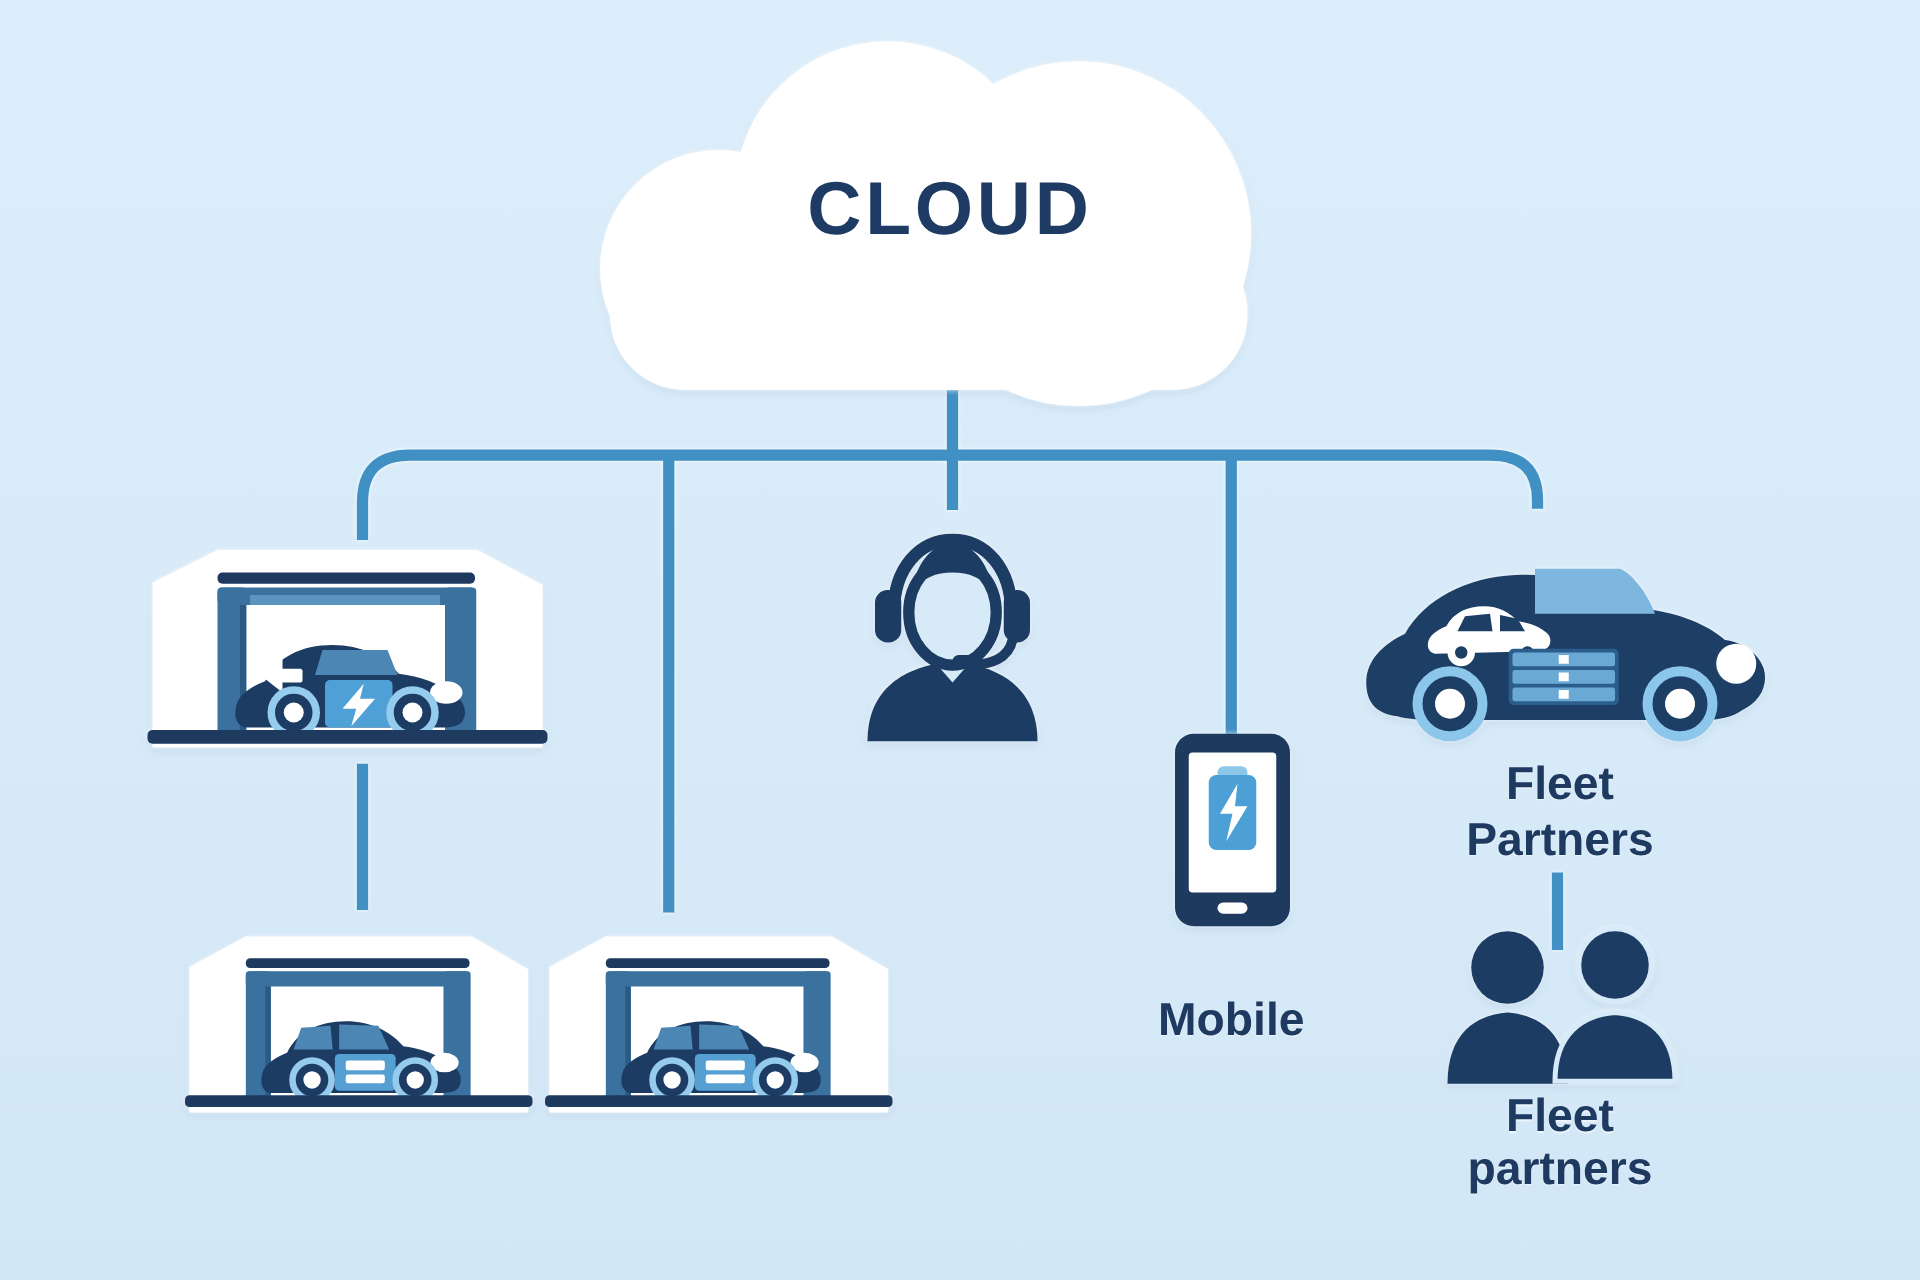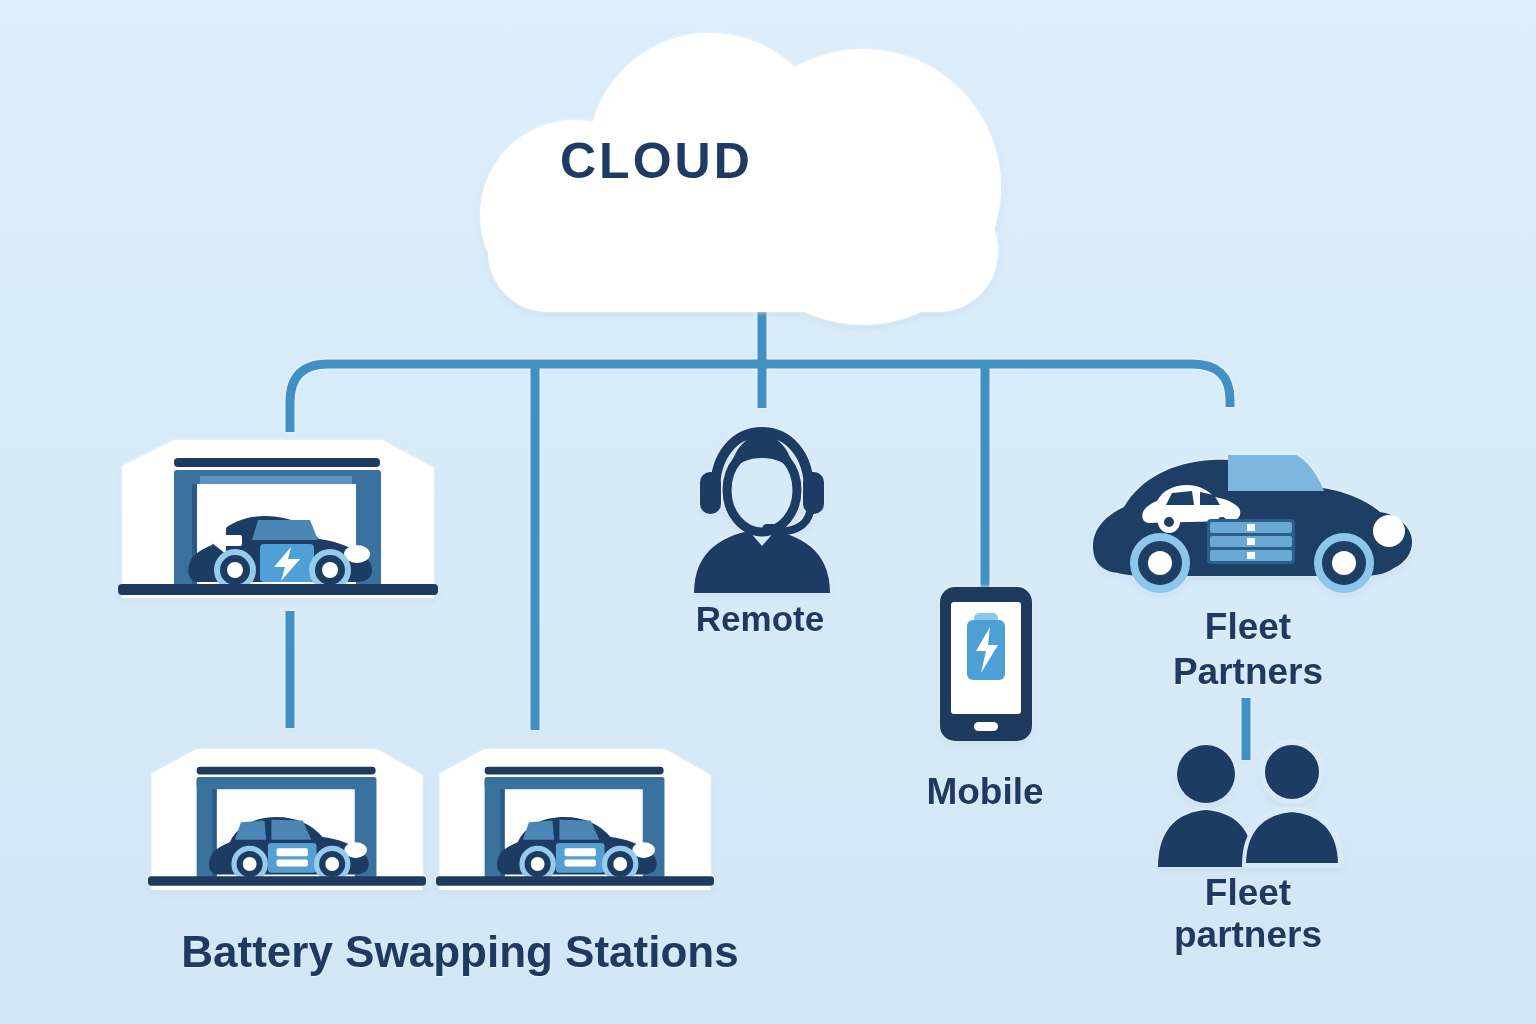--- a/index.html
+++ b/index.html
@@ -10,26 +10,26 @@
   }
   .abs{position:absolute;}
   svg{display:block; overflow:visible;}
   .icon svg{filter:drop-shadow(0 0 2px rgba(255,255,255,.85)) drop-shadow(0 2px 2px rgba(120,160,195,.25));}
   .label{
     color:#1f3a60; font-weight:bold; text-align:center; line-height:1.18;
     text-shadow:0 1px 1px rgba(255,255,255,.6);
   }
   .cloud-title{
     position:absolute; left:560px; top:132px; width:400px;
-    font-size:50px; font-weight:800; letter-spacing:3px; text-align:left;
+    font-size:60px; font-weight:800; letter-spacing:3px; text-align:center;
     color:#1d3b63;
   }
   .lbl-battery{left:150px; top:926px; width:620px; font-size:44px;}
   .lbl-remote{left:628px; top:598px; width:264px; font-size:35px; line-height:41px;}
-  .lbl-mobile{left:895px; top:768px; width:180px; font-size:37px; line-height:47px;}
+  .lbl-mobile{left:895px; top:792px; width:180px; font-size:37px; line-height:47px;}
   .lbl-fleet-top{left:1148px; top:604px; width:200px; font-size:37px; line-height:45px;}
   .lbl-fleet-bottom{left:1140px; top:872px; width:216px; font-size:37px; line-height:42px;}
 </style>
 </head>
 <body>
 
 <div class="canvas">
 
   <svg class="abs" style="left:0;top:0;" width="1536" height="1024">
     <g fill="none" stroke="#4190c4" stroke-width="9" style="filter:drop-shadow(0 0 1.5px rgba(255,255,255,.9));">
@@ -133,37 +133,35 @@
       <g>
         <circle cx="117" cy="136" r="18" fill="#1d3c63" stroke="#95cbec" stroke-width="6"></circle>
         <circle cx="117" cy="136" r="8" fill="#ffffff"></circle>
         <circle cx="212" cy="136" r="18" fill="#1d3c63" stroke="#95cbec" stroke-width="6"></circle>
         <circle cx="212" cy="136" r="8" fill="#ffffff"></circle>
       </g>
       <rect x="0" y="150" width="320" height="11" rx="4" fill="#1e3a5f"></rect>
     </svg>
   </div>
 
-  <div class="abs label lbl-battery">Battery Swapping Stations</div>
 
   <div class="abs icon" style="left:682px;top:410px;width:160px;height:185px;">
     <svg width="160" height="185" viewBox="0 0 160 185">
       <path d="M12,183 c0,-42 29,-60 68,-64 c39,4 68,22 68,64 z" fill="#1d3c63"></path>
       <polygon points="66,120 94,120 80,136" fill="#d7eaf8"></polygon>
       <ellipse cx="80" cy="80" rx="35" ry="42" fill="#d7eaf8" stroke="#1d3c63" stroke-width="9"></ellipse>
       <path d="M47,64 c5,-27 18,-39 33,-39 c15,0 28,12 33,39 c-9,-12 -20,-16 -33,-16 c-13,0 -24,4 -33,16 z" fill="#1d3c63"></path>
       <path d="M33,80 c0,-36 21,-58 47,-58 c26,0 47,22 47,58" fill="none" stroke="#1d3c63" stroke-width="10"></path>
       <rect x="18" y="62" width="21" height="42" rx="10" fill="#1d3c63"></rect>
       <rect x="121" y="62" width="21" height="42" rx="10" fill="#1d3c63"></rect>
       <path d="M128,102 c-3,14 -17,21 -36,19" fill="none" stroke="#1d3c63" stroke-width="8"></path>
       <rect x="80" y="114" width="19" height="11" rx="5" fill="#1d3c63"></rect>
     </svg>
   </div>
   <div class="abs label lbl-remote">
-    <div>Remote</div>
   </div>
 
   <div class="abs icon" style="left:938px;top:585px;width:96px;height:158px;">
     <svg width="96" height="158" viewBox="0 0 96 158">
       <rect x="2" y="2" width="92" height="154" rx="15" fill="#1e3a5f"></rect>
       <rect x="13" y="17" width="70" height="112" rx="3" fill="#ffffff"></rect>
       <rect x="36" y="28" width="24" height="11" rx="5" fill="#8cc6e8"></rect>
       <rect x="29" y="35" width="38" height="60" rx="6" fill="#4da0d6"></rect>
       <polygon points="52,42 38,66 48,66 43,88 60,60 50,60" fill="#ffffff"></polygon>
       <rect x="36" y="137" width="24" height="9" rx="4.5" fill="#ffffff"></rect>

